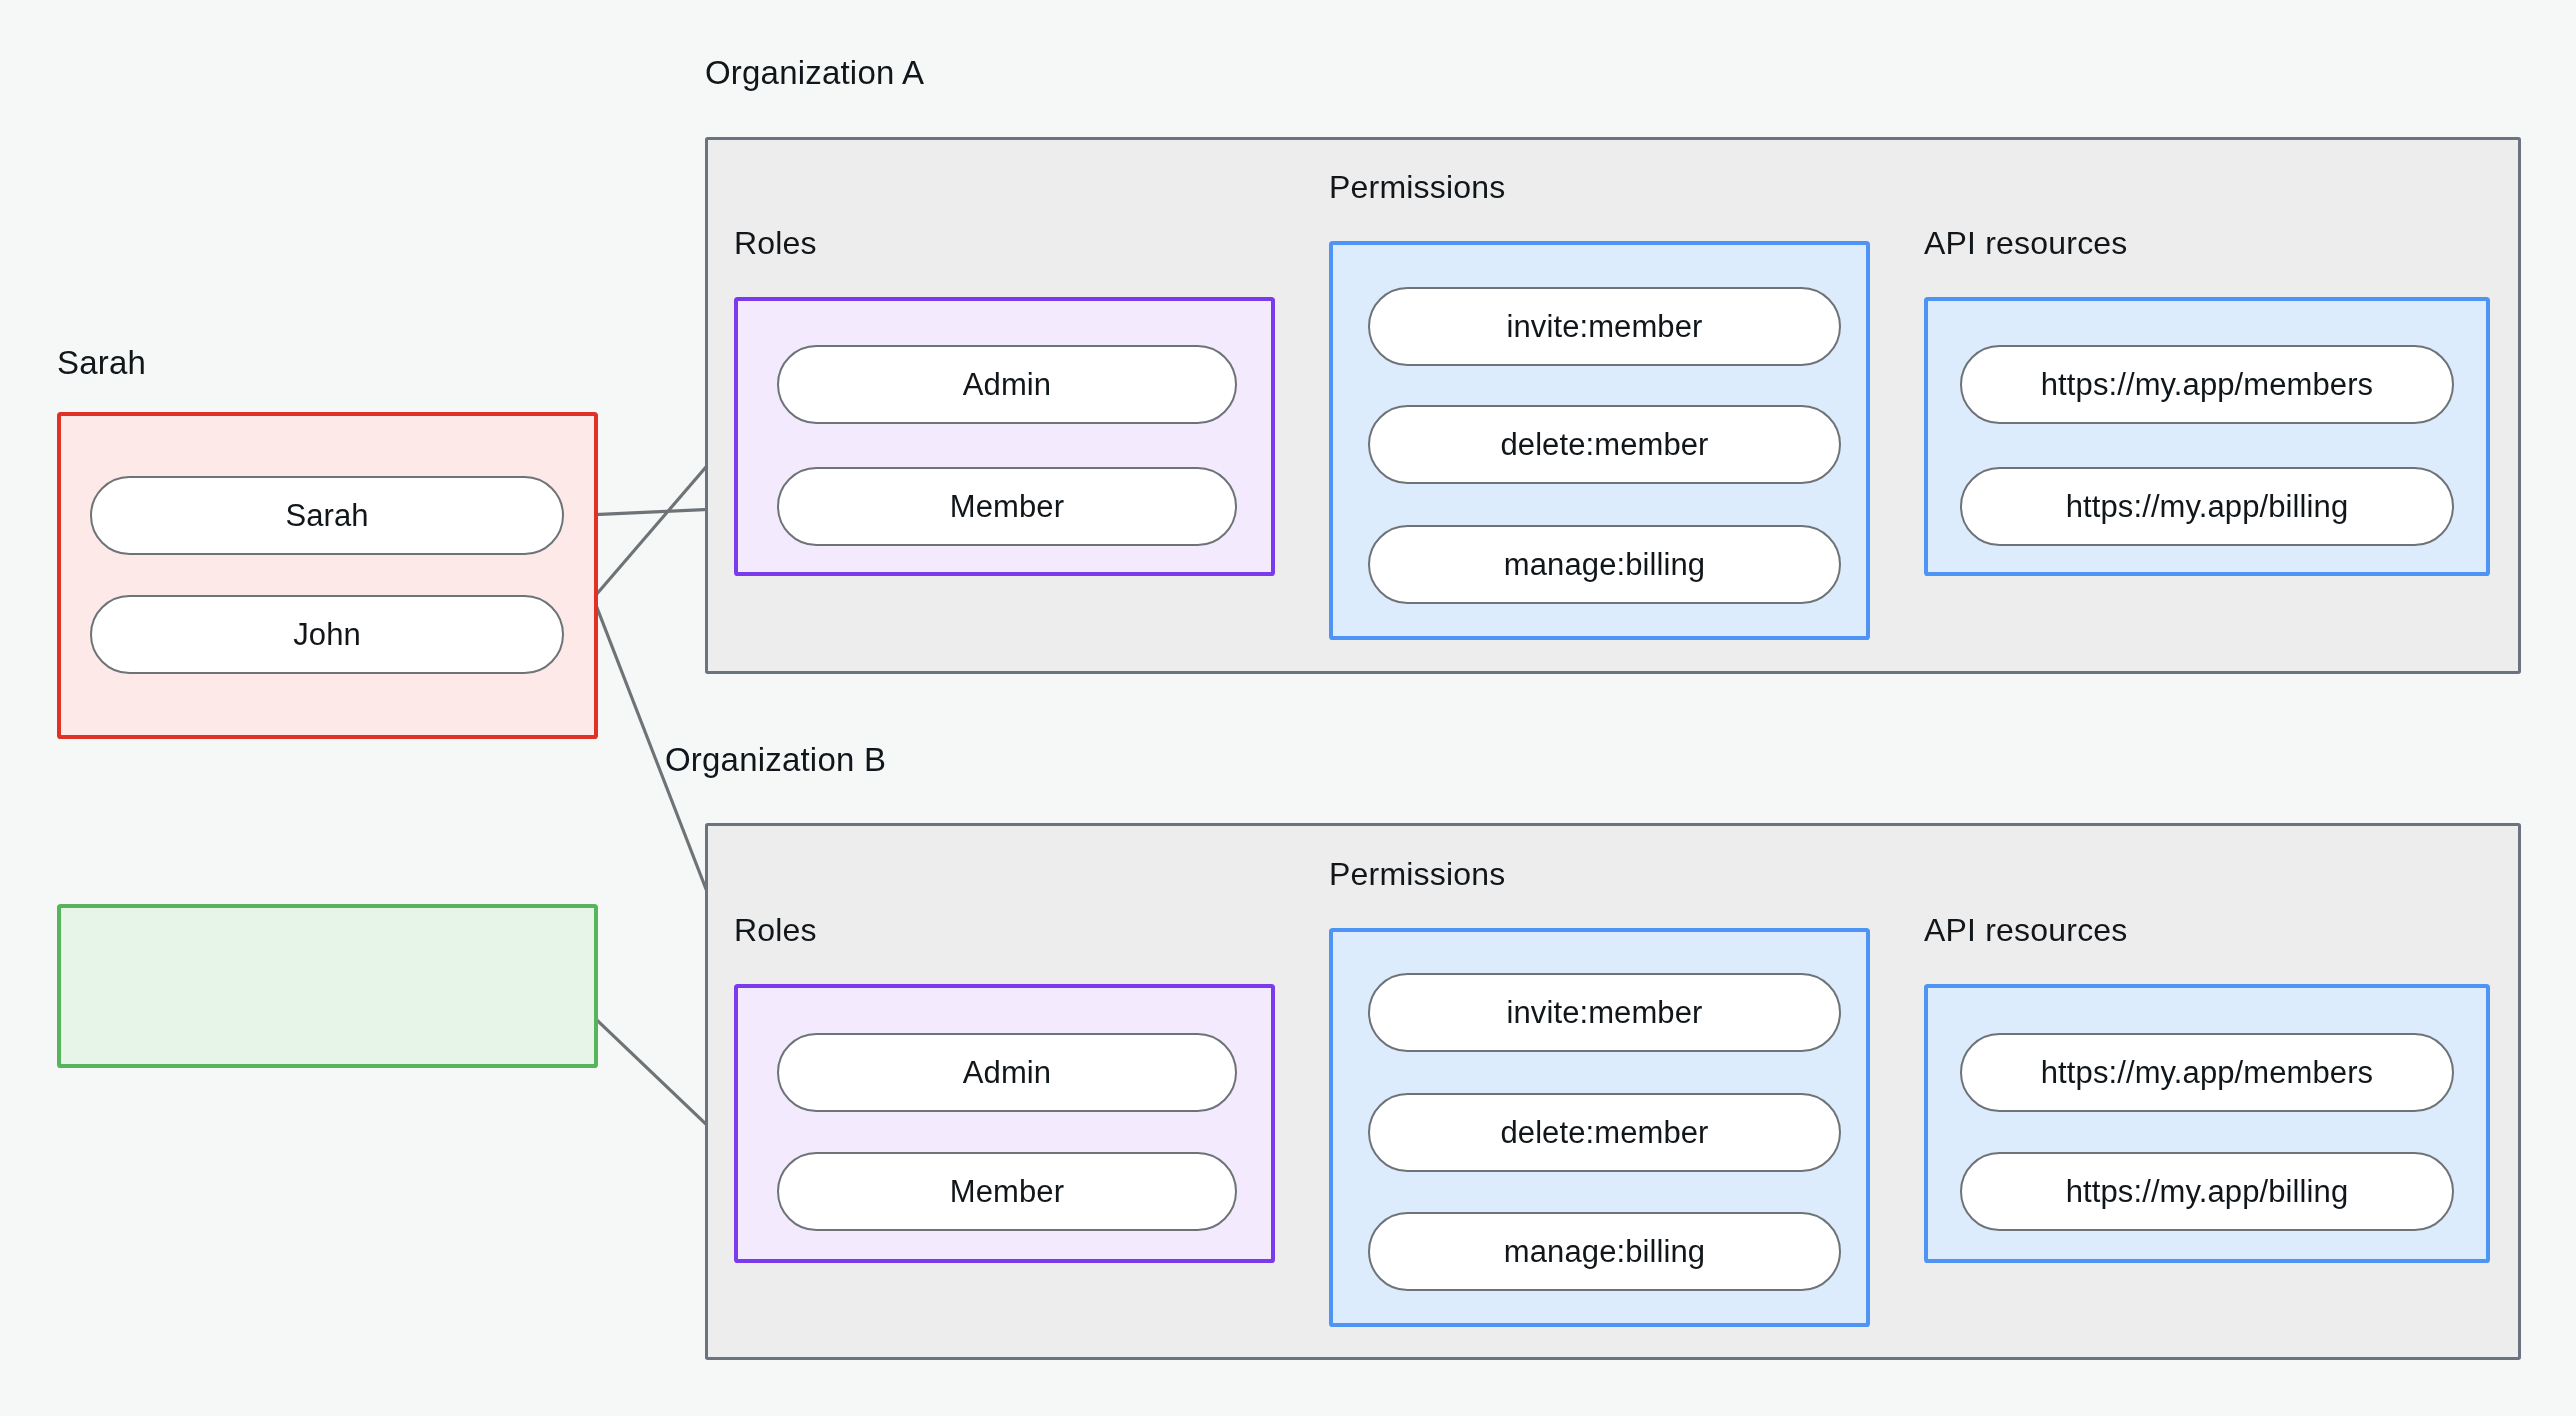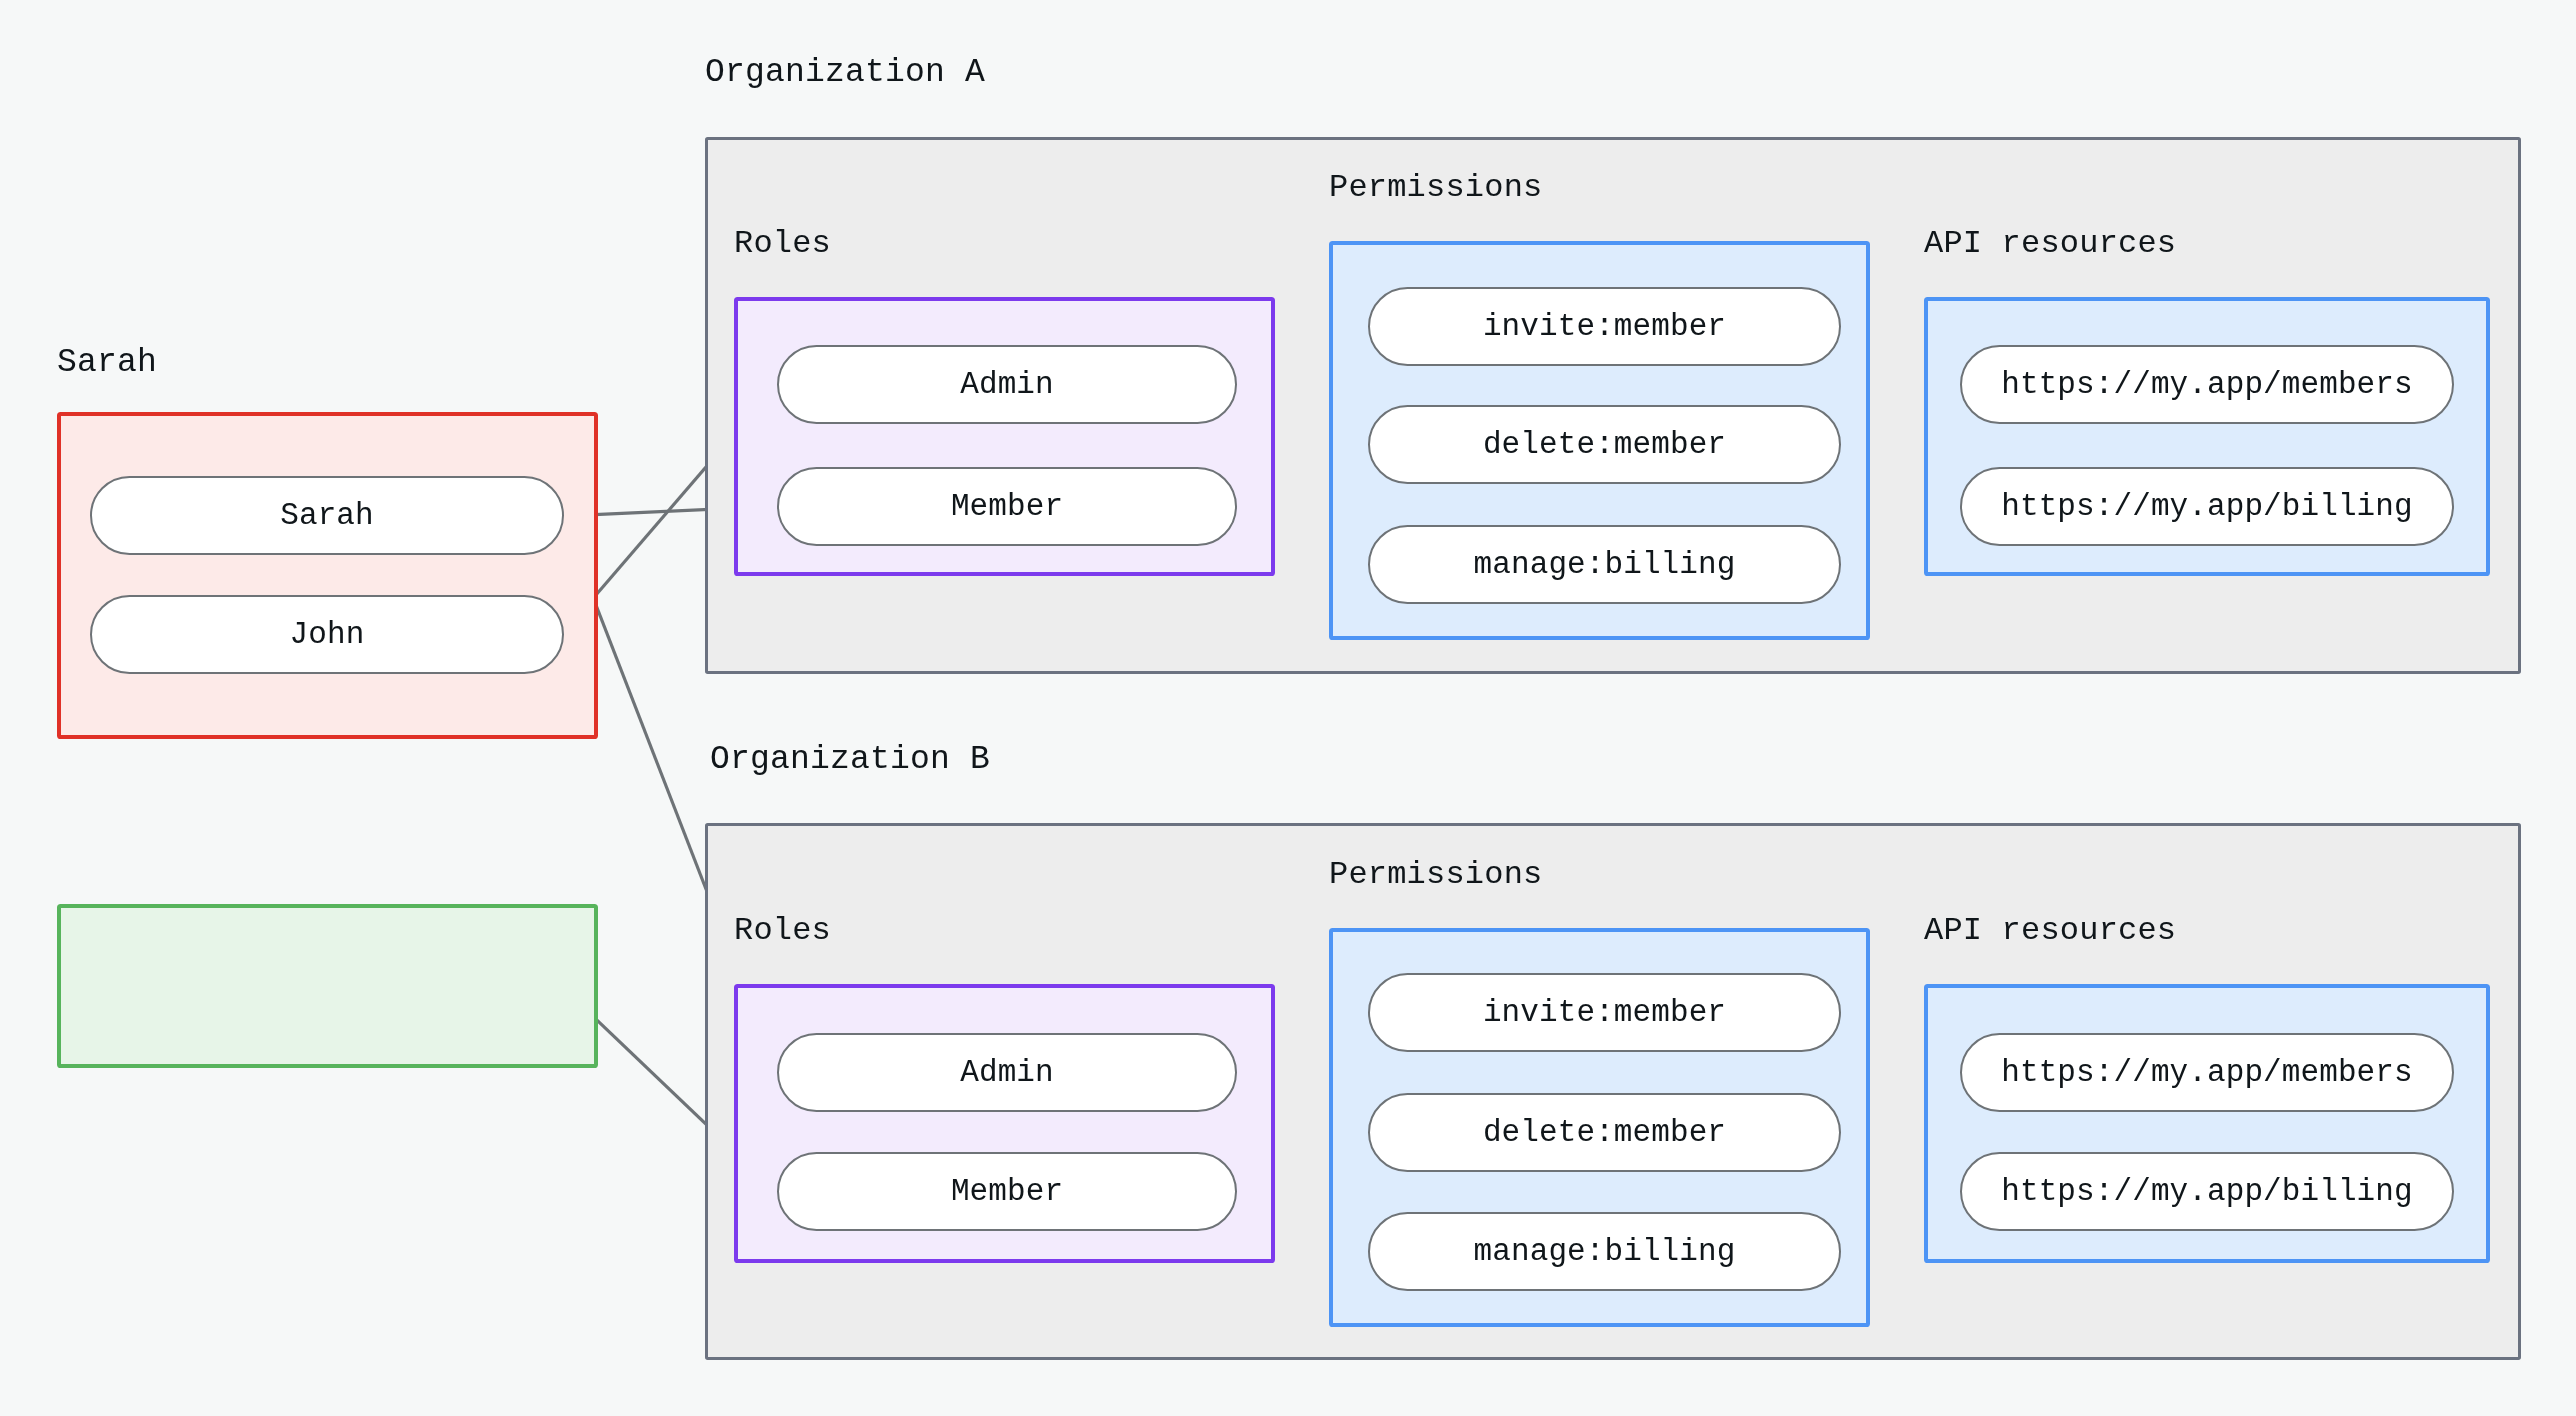--- a/index.html
+++ b/index.html
@@ -3,21 +3,21 @@
 <meta charset="utf-8">
 <style>
   html,body{margin:0;padding:0;}
   body{
     width:2576px;height:1416px;
     background:#f6f8f8;
     font-family:"Liberation Sans", sans-serif;
     overflow:hidden;
     position:relative;
   }
-  #stage{position:absolute;inset:0;width:2172px;height:1416px;font-family:Liberation Mono, monospace;}
+  #stage{position:absolute;inset:0;width:2172px;height:1416px;}
 
   
   .grp-label{
     position:absolute;
     font-size:33px;
     color:#10161a;
     white-space:nowrap;
     letter-spacing:0.2px;
   }
 
@@ -110,21 +110,21 @@
   <div class="box perm-box" style="left:1329px;top:241px;width:541px;height:399px;"></div>
   <div class="pill" style="left:1368px;top:287px;width:473px;height:79px;">invite:member</div>
   <div class="pill" style="left:1368px;top:405px;width:473px;height:79px;">delete:member</div>
   <div class="pill" style="left:1368px;top:525px;width:473px;height:79px;">manage:billing</div>
 
   <div class="grp-label" style="left:1924px;top:225px;font-size:32px;">API resources</div>
   <div class="box api-box" style="left:1924px;top:297px;width:566px;height:279px;"></div>
   <div class="pill" style="left:1960px;top:345px;width:494px;height:79px;">https://my.app/members</div>
   <div class="pill" style="left:1960px;top:467px;width:494px;height:79px;">https://my.app/billing</div>
 
-  <div class="grp-label" style="left:710px;top:741px;">Organization B</div>
+  <div class="grp-label" style="left:665px;top:741px;">Organization B</div>
 
   <div class="box org-box" style="left:705px;top:823px;width:1816px;height:537px;"></div>
 
   <div class="grp-label" style="left:734px;top:912px;font-size:32px;">Roles</div>
   <div class="box roles-box" style="left:734px;top:984px;width:541px;height:279px;"></div>
   <div class="pill" style="left:777px;top:1033px;width:460px;height:79px;">Admin</div>
   <div class="pill" style="left:777px;top:1152px;width:460px;height:79px;">Member</div>
 
   <div class="grp-label" style="left:1329px;top:856px;font-size:32px;">Permissions</div>
   <div class="box perm-box" style="left:1329px;top:928px;width:541px;height:399px;"></div>

